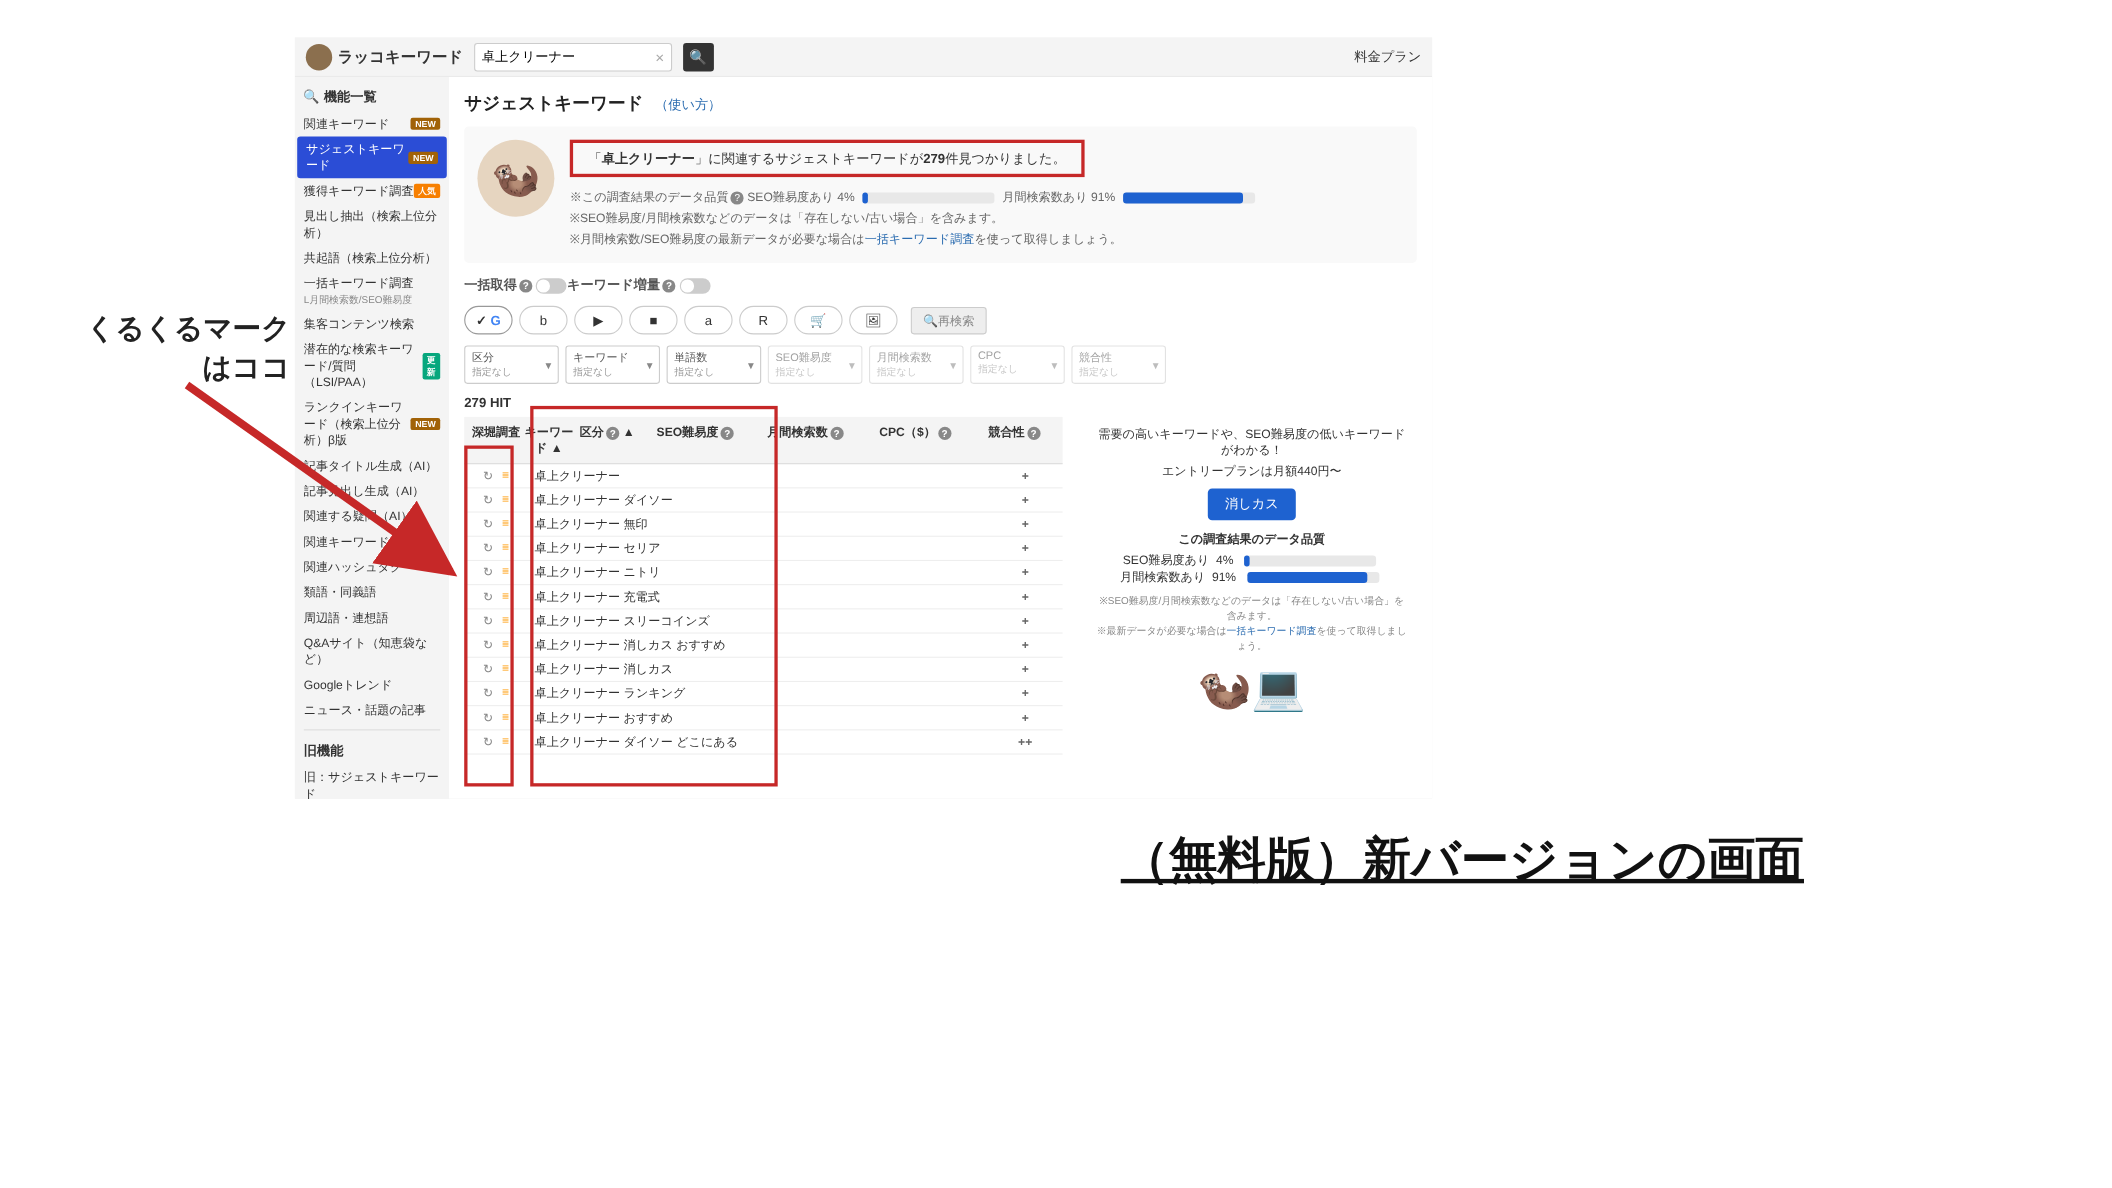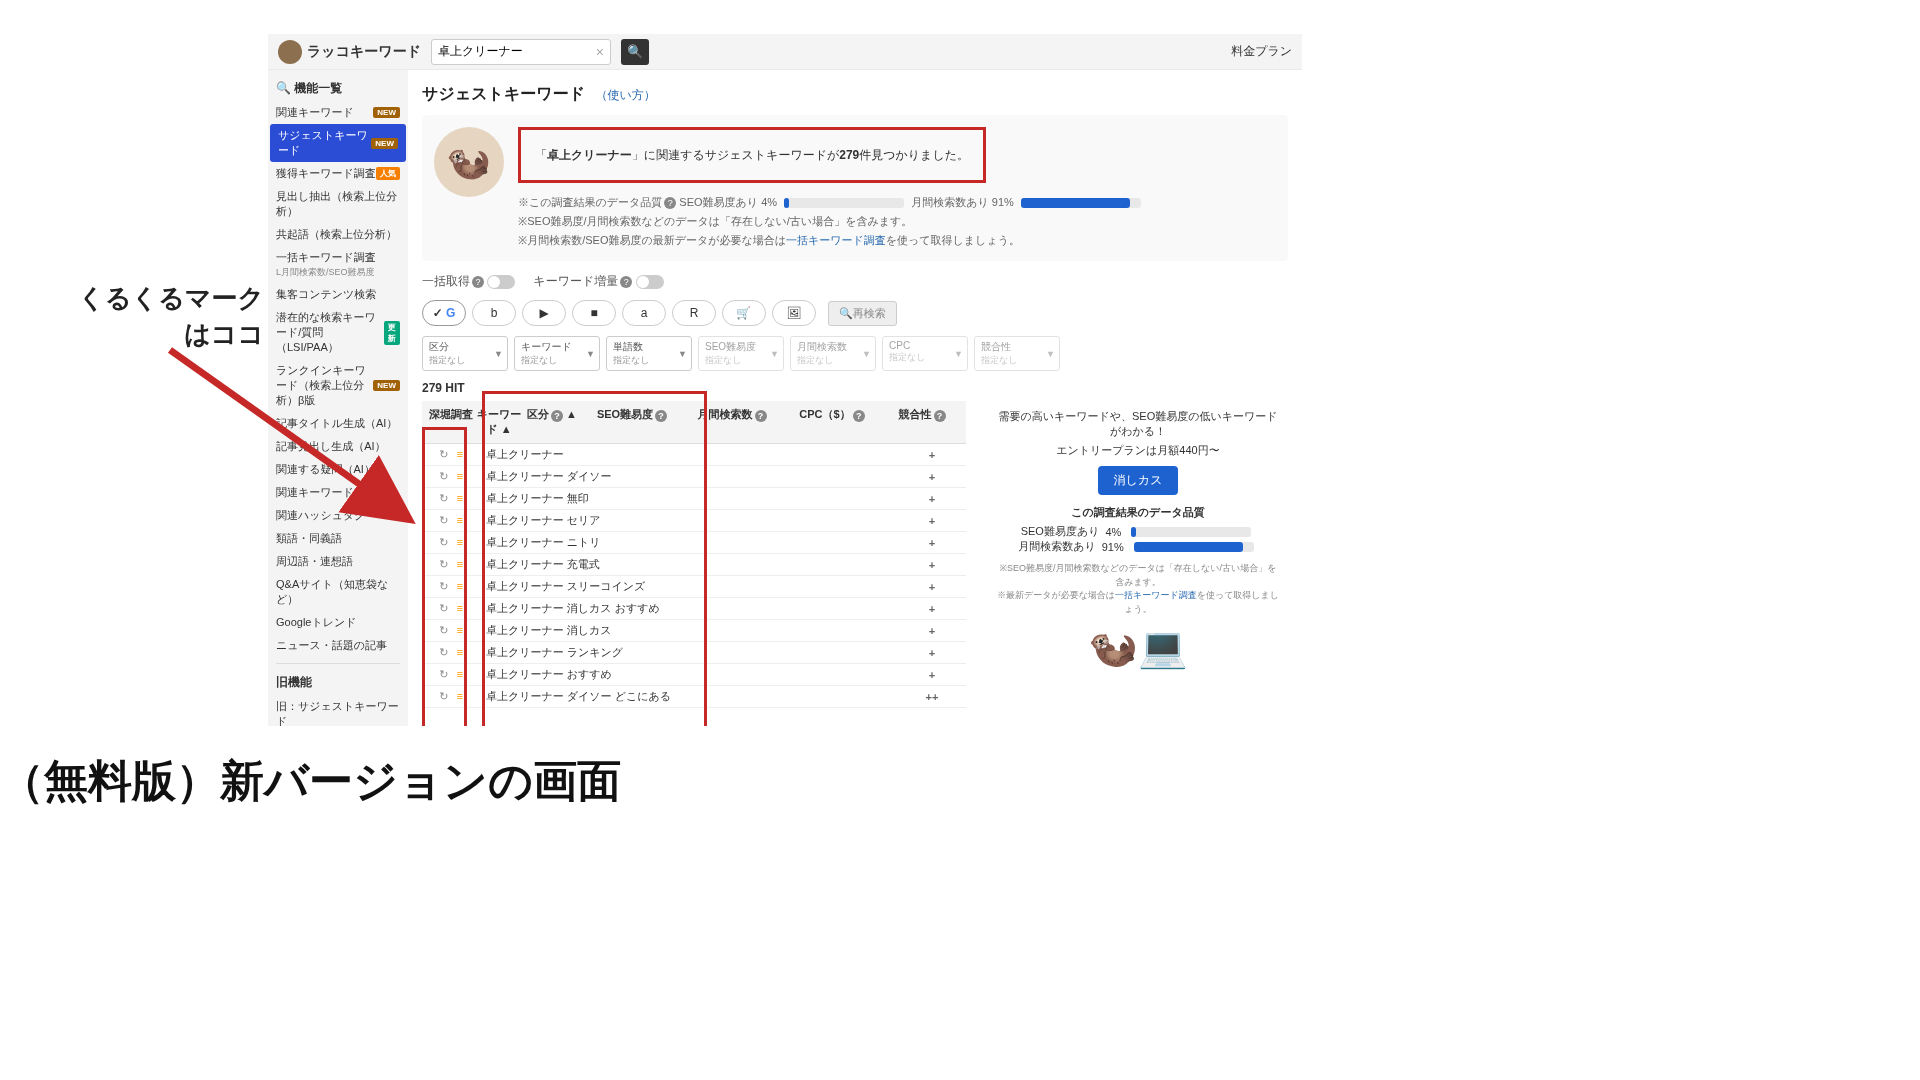--- a/index.html
+++ b/index.html
@@ -31,29 +31,29 @@
 .sidebar .divider { border-top: 1px solid #ddd; margin: 6px 8px; }
 
 
 .main { position: absolute; left: 140px; top: 36px; right: 0; bottom: 0; background: #fff; padding: 14px; overflow-y: auto; }
 .page-title { font-size: 16px; font-weight: bold; color: #222; margin-bottom: 10px; }
 .page-title .help { font-size: 12px; color: #2b6cb0; font-weight: normal; margin-left: 6px; }
 
 .info-card { display: flex; gap: 14px; background: #f9f9f9; border-radius: 4px; padding: 12px; margin-bottom: 12px; }
 .mascot { width: 70px; height: 70px; border-radius: 50%; background: #e6d5c0; flex: 0 0 70px; display: flex; align-items: center; justify-content: center; font-size: 36px; }
 .info-body { flex: 1; font-size: 12px; line-height: 1.7; }
-.highlight-box { border: 3px solid #c62828; padding: 15px 14px; margin-bottom: 10px; display: inline-block; }
+.highlight-box { border: 3px solid #c62828; padding: 4px 14px; margin-bottom: 10px; display: inline-block; }
 .highlight-box .count { font-weight: bold; }
 .info-body .desc { color: #555; margin-bottom: 8px; }
 .info-body .notes { color: #666; font-size: 11px; }
 .info-body .notes a { color: #2b6cb0; }
 .meter { display: inline-block; width: 120px; height: 10px; background: #e8e8e8; border-radius: 3px; vertical-align: middle; margin: 0 4px; position: relative; }
 .meter .fill { position: absolute; left: 0; top: 0; bottom: 0; background: #1e62d0; border-radius: 3px; }
 
-.controls-row { display: flex; align-items: center; gap: 18px; font-size: 12px; color: #555; margin-bottom: 10px; }
+.controls-row { display: flex; align-items: center; font-size: 12px; color: #555; margin-bottom: 10px; font-weight: bold; }
 .toggle { width: 28px; height: 14px; background: #ccc; border-radius: 7px; position: relative; display: inline-block; vertical-align: middle; }
 .toggle::after { content: ""; position: absolute; width: 12px; height: 12px; background: #fff; border-radius: 50%; top: 1px; left: 1px; }
 .info-icon { display: inline-flex; width: 12px; height: 12px; border-radius: 50%; background: #888; color: #fff; font-size: 9px; align-items: center; justify-content: center; vertical-align: middle; margin-left: 2px; }
 
 .engine-row { display: flex; gap: 6px; margin-bottom: 10px; align-items: center; }
 .engine-btn { width: 44px; height: 26px; border: 1px solid #ccc; border-radius: 14px; background: #fff; display: flex; align-items: center; justify-content: center; font-size: 12px; cursor: pointer; }
 .engine-btn.active { border-color: #999; }
 .research-btn { padding: 4px 10px; background: #eee; border: 1px solid #ccc; border-radius: 3px; font-size: 11px; margin-left: 6px; cursor: pointer; color: #888; }
 
 .filters-row { display: flex; gap: 6px; margin-bottom: 10px; }
@@ -88,21 +88,21 @@
 .promo .entry { margin-bottom: 8px; }
 .promo .plan-btn { background: #1e62d0; color: #fff; border: none; border-radius: 4px; padding: 6px 16px; font-size: 12px; cursor: pointer; }
 .promo .qtitle { font-weight: bold; margin: 10px 0 4px; }
 .promo .qrow { display: flex; align-items: center; justify-content: center; gap: 6px; font-size: 11px; }
 .promo .qnote { font-size: 9px; color: #888; margin-top: 8px; line-height: 1.5; }
 .promo .mascot2 { font-size: 40px; margin-top: 8px; }
 
 
 .annotation { position: absolute; left: 4px; top: 280px; width: 260px; font-size: 26px; font-weight: 600; color: #222; line-height: 1.4; text-align: right; }
 .arrow-svg { position: absolute; left: 150px; top: 330px; }
-.caption { position: absolute; left: 0; right: 0; top: 752px; text-align: left; font-size: 44px; font-weight: 700; color: #111; }
+.caption { position: absolute; left: 0; right: 0; top: 752px; text-align: right; font-size: 44px; font-weight: 700; color: #111; text-decoration: underline; }
 </style>
 </head>
 <body>
 
 <div class="canvas">
   <div class="app">
 
     <div class="topbar">
       <div class="logo">
         <span class="otter"></span>

